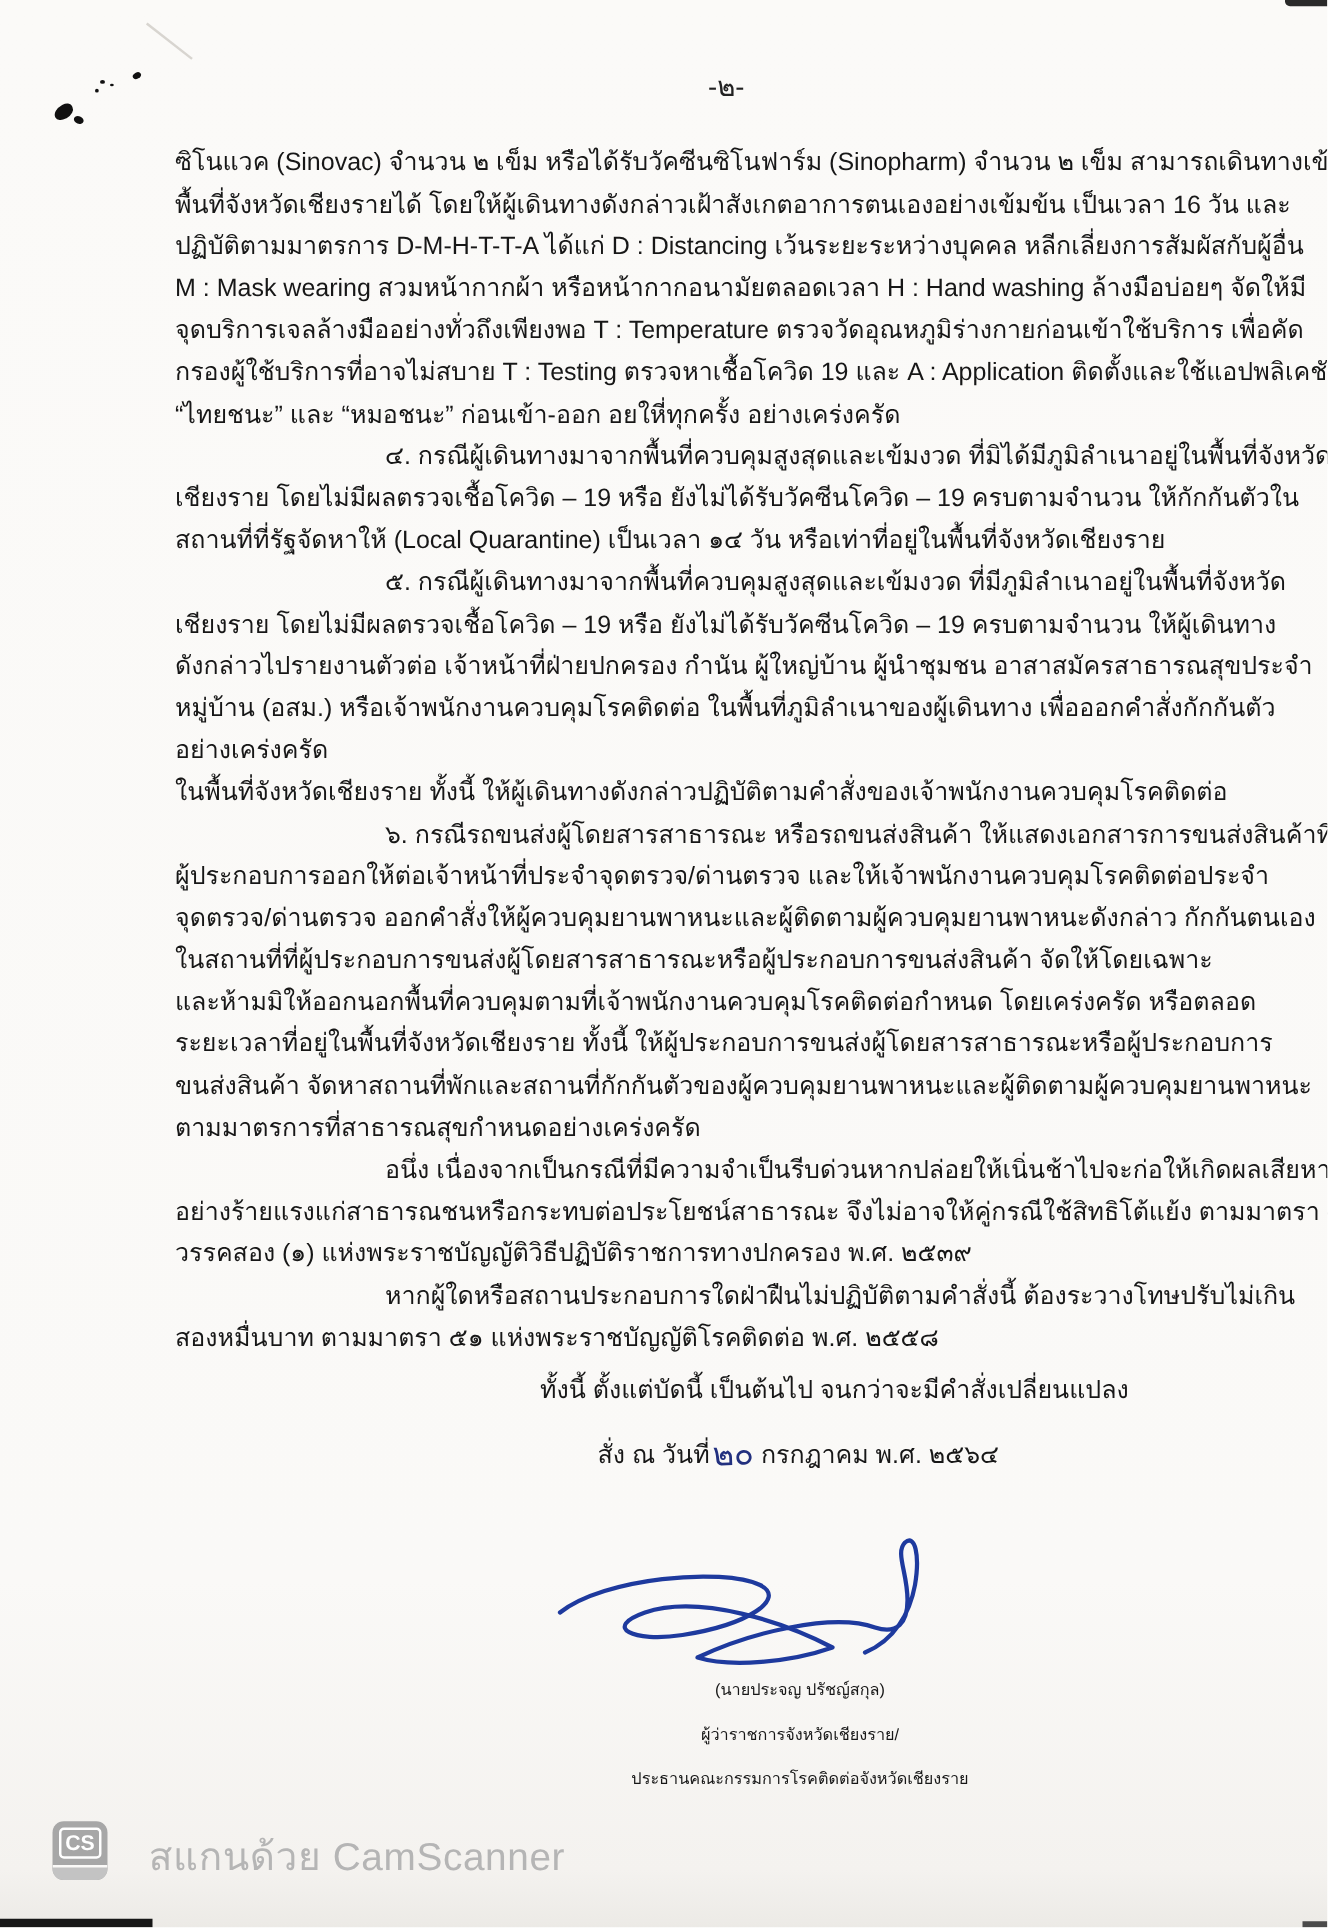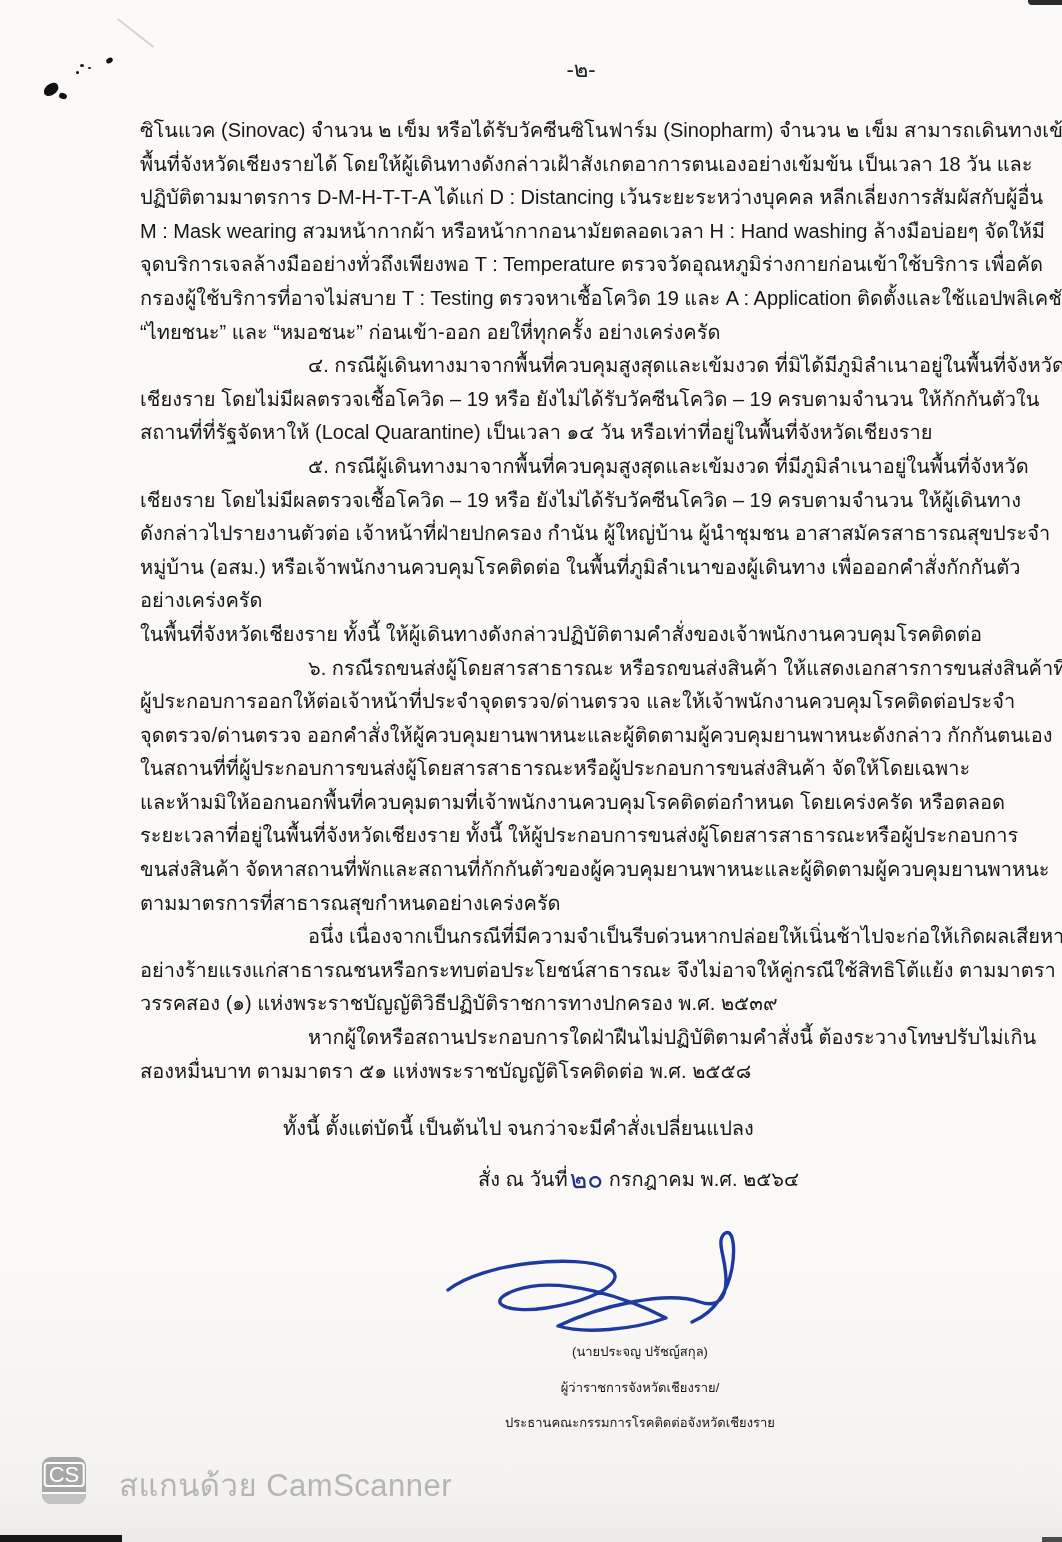--- a/index.html
+++ b/index.html
@@ -37,21 +37,21 @@
     position:absolute;left:360px;top:1334px;width:560px;text-align:center;
     font-size:13px;line-height:35.5px;color:#171717;
   }
   .footer{position:absolute;left:42px;top:1453px;height:60px;}
   .cs-icon{
     position:absolute;left:0;top:4px;width:44px;height:47px;
     background:#a7a7a7;border-radius:9px;overflow:hidden;
   }
   .cs-icon .cs-letters{
     position:absolute;top:5px;left:50%;transform:translateX(-50%);
-    color:#ffffff;font-weight:normal;font-size:22px;letter-spacing:0;
+    color:#ffffff;font-weight:bold;font-size:17px;letter-spacing:0;
     border:2.5px solid #ffffff;border-radius:4px;padding:0 3px;line-height:21px;
   }
   .cs-icon .cs-base{
     position:absolute;bottom:0;left:0;width:100%;height:10px;
     background:#c3c3c3;border-top:2px solid #fbfaf8;
   }
   .footer-label{
     position:absolute;left:60px;top:7px;white-space:nowrap;
     font-size:31px;color:#b5b5b5;letter-spacing:0.5px;margin-left:17px;
   }
@@ -85,21 +85,21 @@
   <div class="scratch"></div>
   <div class="edge-top-right"></div>
   <div class="edge-bottom-left"></div>
   <div class="edge-bottom-right"></div>
 
   <div class="page-number">-๒-</div>
 
   <div class="doc-body">
     <div>
         <div class="line ind0">ซิโนแวค (Sinovac) จำนวน ๒ เข็ม หรือได้รับวัคซีนซิโนฟาร์ม (Sinopharm) จำนวน ๒ เข็ม สามารถเดินทางเข้า</div>
-        <div class="line ind0">พื้นที่จังหวัดเชียงรายได้ โดยให้ผู้เดินทางดังกล่าวเฝ้าสังเกตอาการตนเองอย่างเข้มข้น เป็นเวลา 18 วัน และ</div>
+        <div class="line ind0">พื้นที่จังหวัดเชียงรายได้ โดยให้ผู้เดินทางดังกล่าวเฝ้าสังเกตอาการตนเองอย่างเข้มข้น เป็นเวลา 16 วัน และ</div>
         <div class="line ind0">ปฏิบัติตามมาตรการ D-M-H-T-T-A ได้แก่ D : Distancing เว้นระยะระหว่างบุคคล หลีกเลี่ยงการสัมผัสกับผู้อื่น</div>
         <div class="line ind0">M : Mask wearing สวมหน้ากากผ้า หรือหน้ากากอนามัยตลอดเวลา H : Hand washing ล้างมือบ่อยๆ จัดให้มี</div>
         <div class="line ind0">จุดบริการเจลล้างมืออย่างทั่วถึงเพียงพอ T : Temperature ตรวจวัดอุณหภูมิร่างกายก่อนเข้าใช้บริการ เพื่อคัด</div>
         <div class="line ind0">กรองผู้ใช้บริการที่อาจไม่สบาย T : Testing ตรวจหาเชื้อโควิด 19 และ A : Application ติดตั้งและใช้แอปพลิเคชัน</div>
         <div class="line ind0">“ไทยชนะ” และ “หมอชนะ” ก่อนเข้า-ออก อยใหี่ทุกครั้ง อย่างเคร่งครัด</div>
         <div class="line ind1">๔. กรณีผู้เดินทางมาจากพื้นที่ควบคุมสูงสุดและเข้มงวด ที่มิได้มีภูมิลำเนาอยู่ในพื้นที่จังหวัด</div>
         <div class="line ind0">เชียงราย โดยไม่มีผลตรวจเชื้อโควิด – 19 หรือ ยังไม่ได้รับวัคซีนโควิด – 19 ครบตามจำนวน ให้กักกันตัวใน</div>
         <div class="line ind0">สถานที่ที่รัฐจัดหาให้ (Local Quarantine) เป็นเวลา ๑๔ วัน หรือเท่าที่อยู่ในพื้นที่จังหวัดเชียงราย</div>
         <div class="line ind1">๕. กรณีผู้เดินทางมาจากพื้นที่ควบคุมสูงสุดและเข้มงวด ที่มีภูมิลำเนาอยู่ในพื้นที่จังหวัด</div>
         <div class="line ind0">เชียงราย โดยไม่มีผลตรวจเชื้อโควิด – 19 หรือ ยังไม่ได้รับวัคซีนโควิด – 19 ครบตามจำนวน ให้ผู้เดินทาง</div>
@@ -113,21 +113,21 @@
         <div class="line ind0">ในสถานที่ที่ผู้ประกอบการขนส่งผู้โดยสารสาธารณะหรือผู้ประกอบการขนส่งสินค้า จัดให้โดยเฉพาะ</div>
         <div class="line ind0">และห้ามมิให้ออกนอกพื้นที่ควบคุมตามที่เจ้าพนักงานควบคุมโรคติดต่อกำหนด โดยเคร่งครัด หรือตลอด</div>
         <div class="line ind0">ระยะเวลาที่อยู่ในพื้นที่จังหวัดเชียงราย ทั้งนี้ ให้ผู้ประกอบการขนส่งผู้โดยสารสาธารณะหรือผู้ประกอบการ</div>
         <div class="line ind0">ขนส่งสินค้า จัดหาสถานที่พักและสถานที่กักกันตัวของผู้ควบคุมยานพาหนะและผู้ติดตามผู้ควบคุมยานพาหนะ</div>
         <div class="line ind0">ตามมาตรการที่สาธารณสุขกำหนดอย่างเคร่งครัด</div>
         <div class="line ind1">อนึ่ง เนื่องจากเป็นกรณีที่มีความจำเป็นรีบด่วนหากปล่อยให้เนิ่นช้าไปจะก่อให้เกิดผลเสียหาย</div>
         <div class="line ind0">อย่างร้ายแรงแก่สาธารณชนหรือกระทบต่อประโยชน์สาธารณะ จึงไม่อาจให้คู่กรณีใช้สิทธิโต้แย้ง ตามมาตรา ๓๐</div>
         <div class="line ind0">วรรคสอง (๑) แห่งพระราชบัญญัติวิธีปฏิบัติราชการทางปกครอง พ.ศ. ๒๕๓๙</div>
         <div class="line ind1">หากผู้ใดหรือสถานประกอบการใดฝ่าฝืนไม่ปฏิบัติตามคำสั่งนี้ ต้องระวางโทษปรับไม่เกิน</div>
         <div class="line ind0">สองหมื่นบาท ตามมาตรา ๕๑ แห่งพระราชบัญญัติโรคติดต่อ พ.ศ. ๒๕๕๘</div>
-        <div class="line ind2" style="margin-top: 24px;">ทั้งนี้ ตั้งแต่บัดนี้ เป็นต้นไป จนกว่าจะมีคำสั่งเปลี่ยนแปลง</div>
+        <div class="line ind2" style="margin-top: 8px; text-align: center;">ทั้งนี้ ตั้งแต่บัดนี้ เป็นต้นไป จนกว่าจะมีคำสั่งเปลี่ยนแปลง</div>
       </div>
     <div class="date-line">
       <span>สั่ง ณ วันที่</span><span class="handwritten-day">๒๐</span><span>กรกฎาคม พ.ศ. ๒๕๖๔</span>
     </div>
   </div>
 
   <svg class="signature-svg" width="340" height="118" viewBox="0 0 340 118">
     <path d="M 20 62 C 55 34 150 26 180 40 C 202 51 170 72 118 80 C 78 86 54 74 88 62 C 132 47 200 70 238 90 C 204 102 156 106 130 98 C 172 78 238 62 272 74 C 290 80 298 70 298 52 C 298 30 288 14 296 6 C 304 -1 308 16 304 40 C 300 62 288 84 264 94" fill="none" stroke="#1e3a9e" stroke-width="3.4" stroke-linecap="round" stroke-linejoin="round"></path>
   </svg>
 

